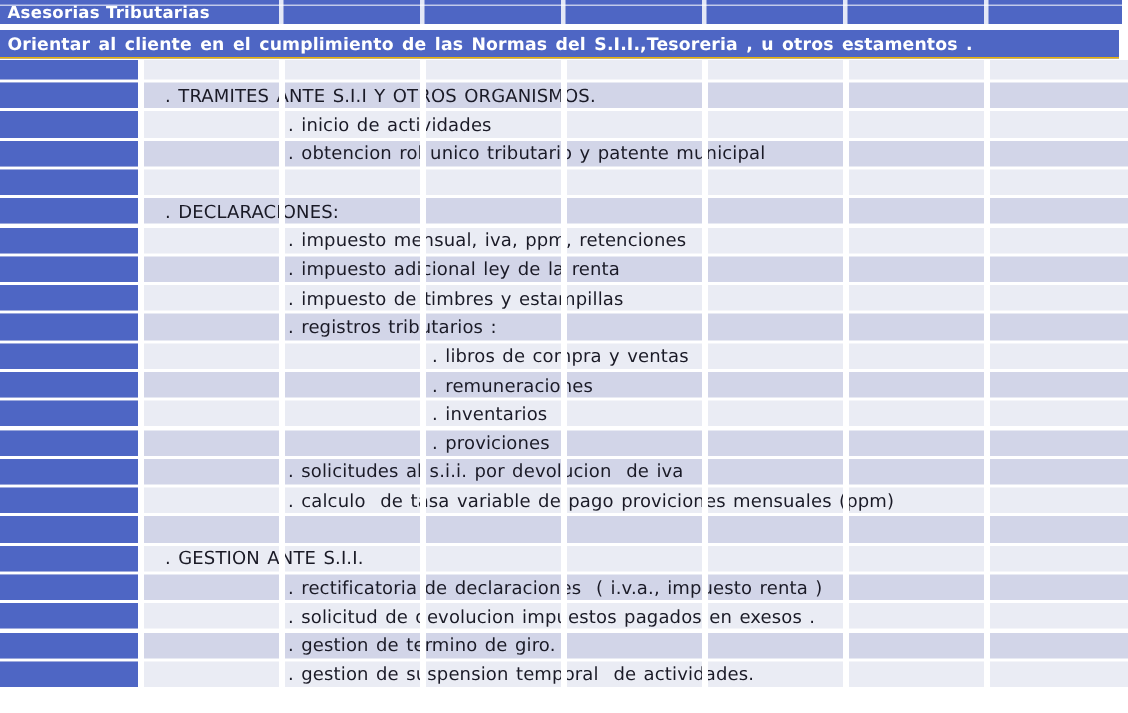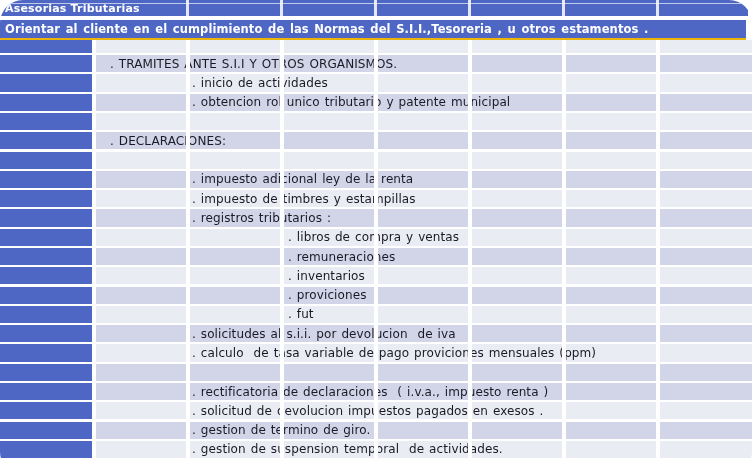--- a/index.html
+++ b/index.html
@@ -2,21 +2,20 @@
 <html><head>
 <meta charset="utf-8">
 <style>
   html,body{margin:0;padding:0;}
   .app{
     position:relative;
     width:752px;height:475px;
     background:#ffffff;
     overflow:hidden;
     font-family:"DejaVu Sans", sans-serif;
-    border-radius:23px;
   }
   
   .header-block{
     position:absolute;top:0;left:0;
     width:748px;height:15.5px;
     background:var(--blue);
   }
   .header-hline{
     position:absolute;top:2.8px;left:0;right:0;height:1px;
     background:rgba(255,255,255,.65);
@@ -24,21 +23,21 @@
   .title-text{
     position:absolute;left:5px;bottom:0.5px;
     color:var(--title-text);
     font-size:11px;font-weight:bold;
     letter-spacing:.2px;white-space:pre;
   }
   .subtitle-bar{
     position:absolute;top:19.5px;left:0;
     width:746px;height:18.5px;
     background:var(--blue);
-    border-bottom:3px solid #eab308;
+    border-bottom:1px solid #eab308;
   }
   .subtitle-text{
     position:absolute;left:5px;top:50%;transform:translateY(-50%);
     color:var(--title-text);
     font-size:11.5px;font-weight:bold;
     letter-spacing:.1px;word-spacing:1.5px;white-space:pre;
   }
   
   .grid{
     position:absolute;top:40px;left:0;bottom:0;
@@ -117,20 +116,21 @@
       </div>
       <div class="row light">
         <div class="left-cell"></div>
       </div>
       <div class="row dark">
         <div class="left-cell"></div>
         <span class="txt indent1">. DECLARACIONES:</span>
       </div>
       <div class="row light">
         <div class="left-cell"></div>
+        <span class="txt indent2">. impuesto mensual, iva, ppm, retenciones</span>
       </div>
       <div class="row dark">
         <div class="left-cell"></div>
         <span class="txt indent2">. impuesto adicional ley de la renta</span>
       </div>
       <div class="row light">
         <div class="left-cell"></div>
         <span class="txt indent2">. impuesto de timbres y estampillas</span>
       </div>
       <div class="row dark">
@@ -146,34 +146,34 @@
         <span class="txt indent3">. remuneraciones</span>
       </div>
       <div class="row light">
         <div class="left-cell"></div>
         <span class="txt indent3">. inventarios</span>
       </div>
       <div class="row dark">
         <div class="left-cell"></div>
         <span class="txt indent3">. proviciones</span>
       </div>
-      <div class="row light">
-        <div class="left-cell"></div>
-        <span class="txt indent3">. fut</span>
-      </div>
       <div class="row dark">
         <div class="left-cell"></div>
         <span class="txt indent2">. solicitudes al s.i.i. por devolucion  de iva</span>
       </div>
       <div class="row light">
         <div class="left-cell"></div>
         <span class="txt indent2">. calculo  de tasa variable de pago proviciones mensuales (ppm)</span>
       </div>
       <div class="row dark">
         <div class="left-cell"></div>
+      </div>
+      <div class="row light">
+        <div class="left-cell"></div>
+        <span class="txt indent1">. GESTION ANTE S.I.I.</span>
       </div>
       <div class="row dark">
         <div class="left-cell"></div>
         <span class="txt indent2">. rectificatoria de declaraciones  ( i.v.a., impuesto renta )</span>
       </div>
       <div class="row light">
         <div class="left-cell"></div>
         <span class="txt indent2">. solicitud de devolucion impuestos pagados en exesos .</span>
       </div>
       <div class="row dark">

